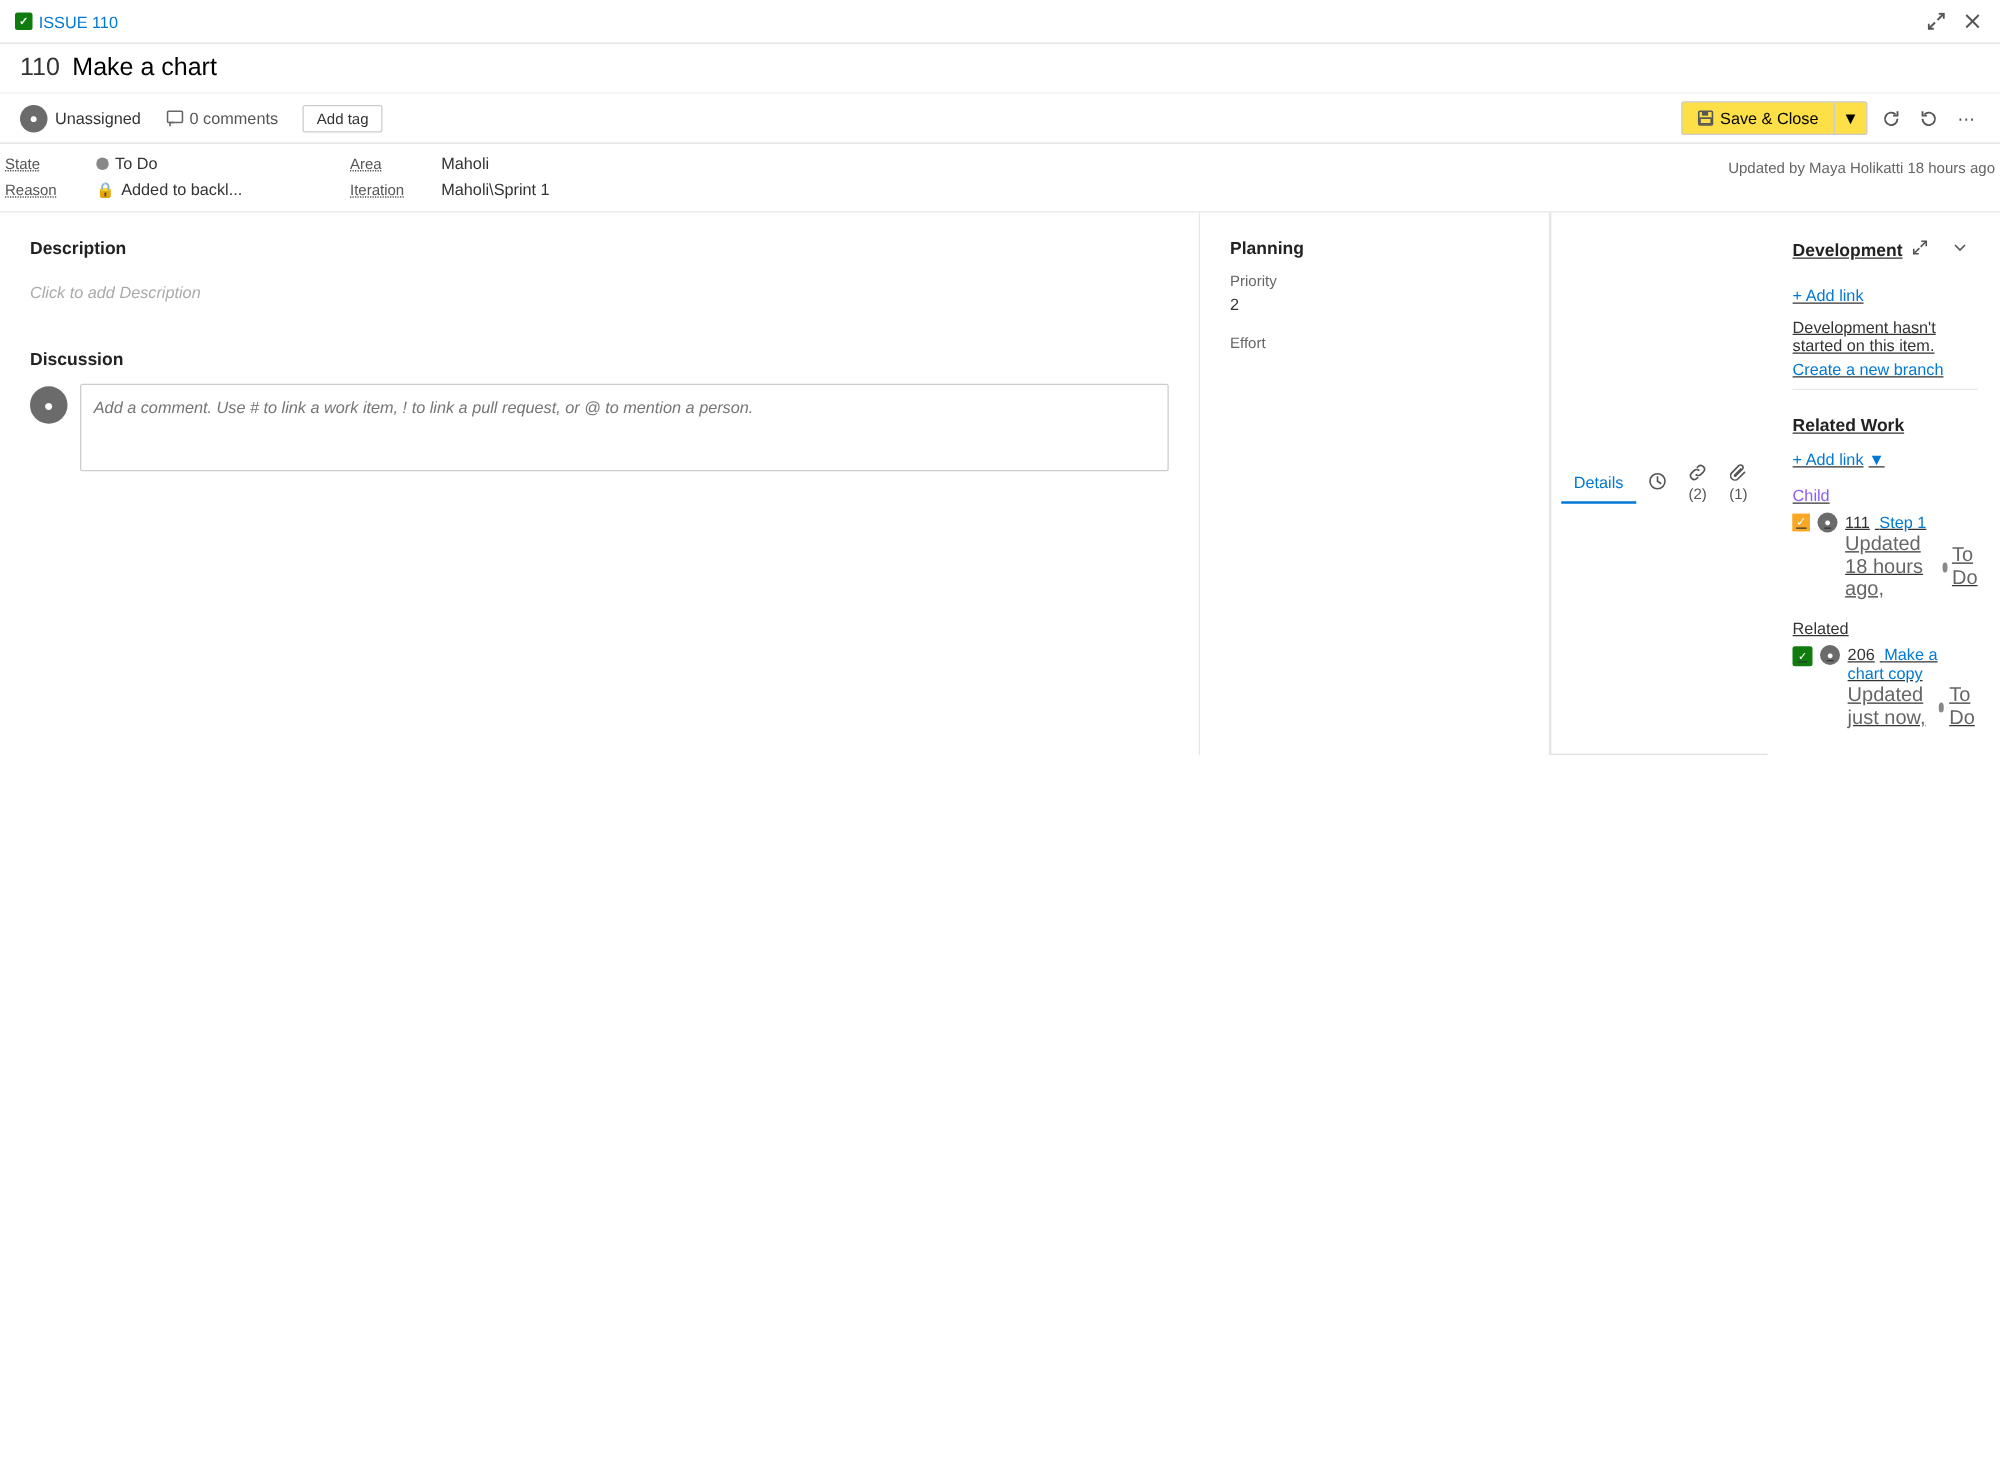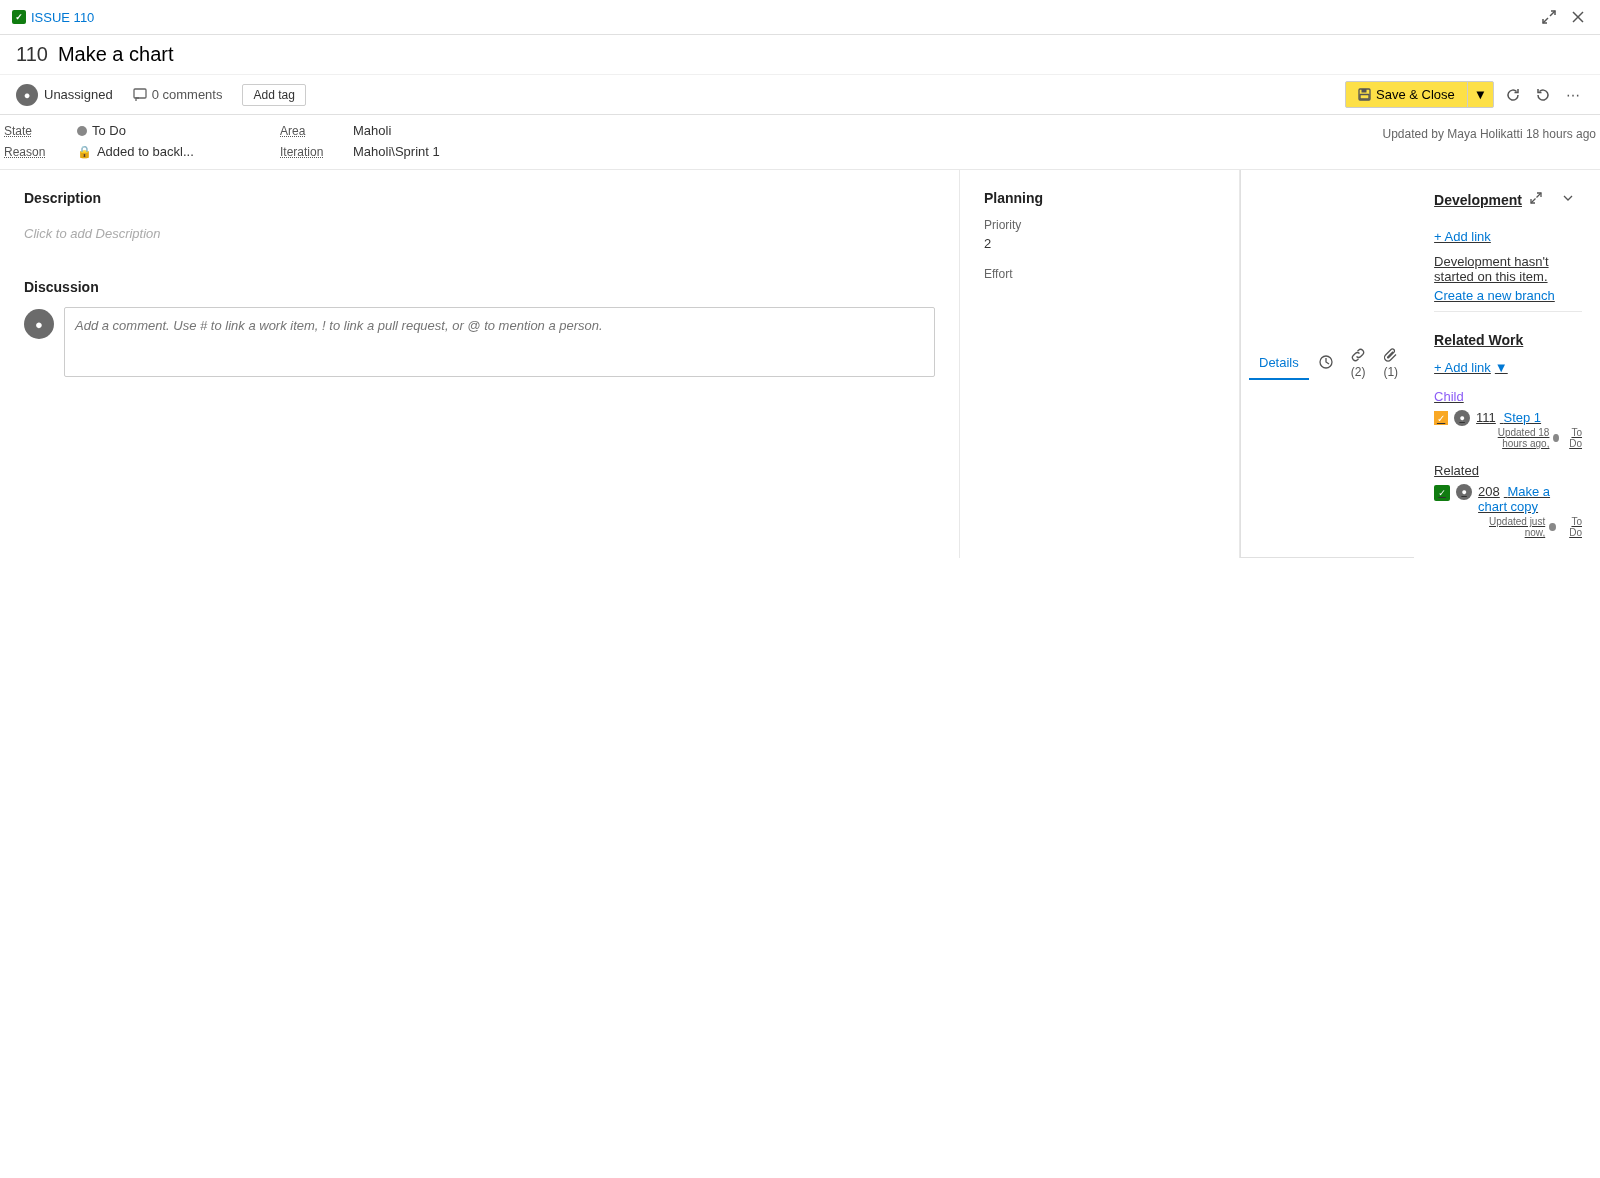--- a/index.html
+++ b/index.html
@@ -378,27 +378,26 @@
     }
 
     .wi-link {
       color: #0078d4;
       text-decoration: none;
       font-size: 13px;
       cursor: pointer;
     }
 
     .wi-meta {
-      font-size: 10px;
+      font-size: 16px;
       color: #666;
       margin-top: 2px;
       display: flex;
       align-items: center;
       gap: 4px;
-      text-align: right;
     }
 
     .status-dot {
       width: 8px;
       height: 8px;
       border-radius: 50%;
       background: #888;
       display: inline-block;
     }
 
@@ -667,21 +666,21 @@
             </div>
           </div>
         </div>
 
         <div class="related-label">Related</div>
         <div class="work-item-link-row">
           <span style="width:16px;height:16px;background:#107c10;border-radius:2px;display:flex;align-items:center;justify-content:center;color:white;font-size:9px;flex-shrink:0;margin-top:1px;">✓</span>
           <span class="wi-type-icon">●</span>
           <div>
             <div>
-              <span style="font-size:13px;color:#333;margin-right:4px;">208</span>
+              <span style="font-size:13px;color:#333;margin-right:4px;">206</span>
               <a class="wi-link" href="#">Make a chart copy</a>
             </div>
             <div class="wi-meta">
               <span>Updated just now,</span>
               <span class="status-dot"></span>
               <span>To Do</span>
             </div>
           </div>
         </div>
       </div>

